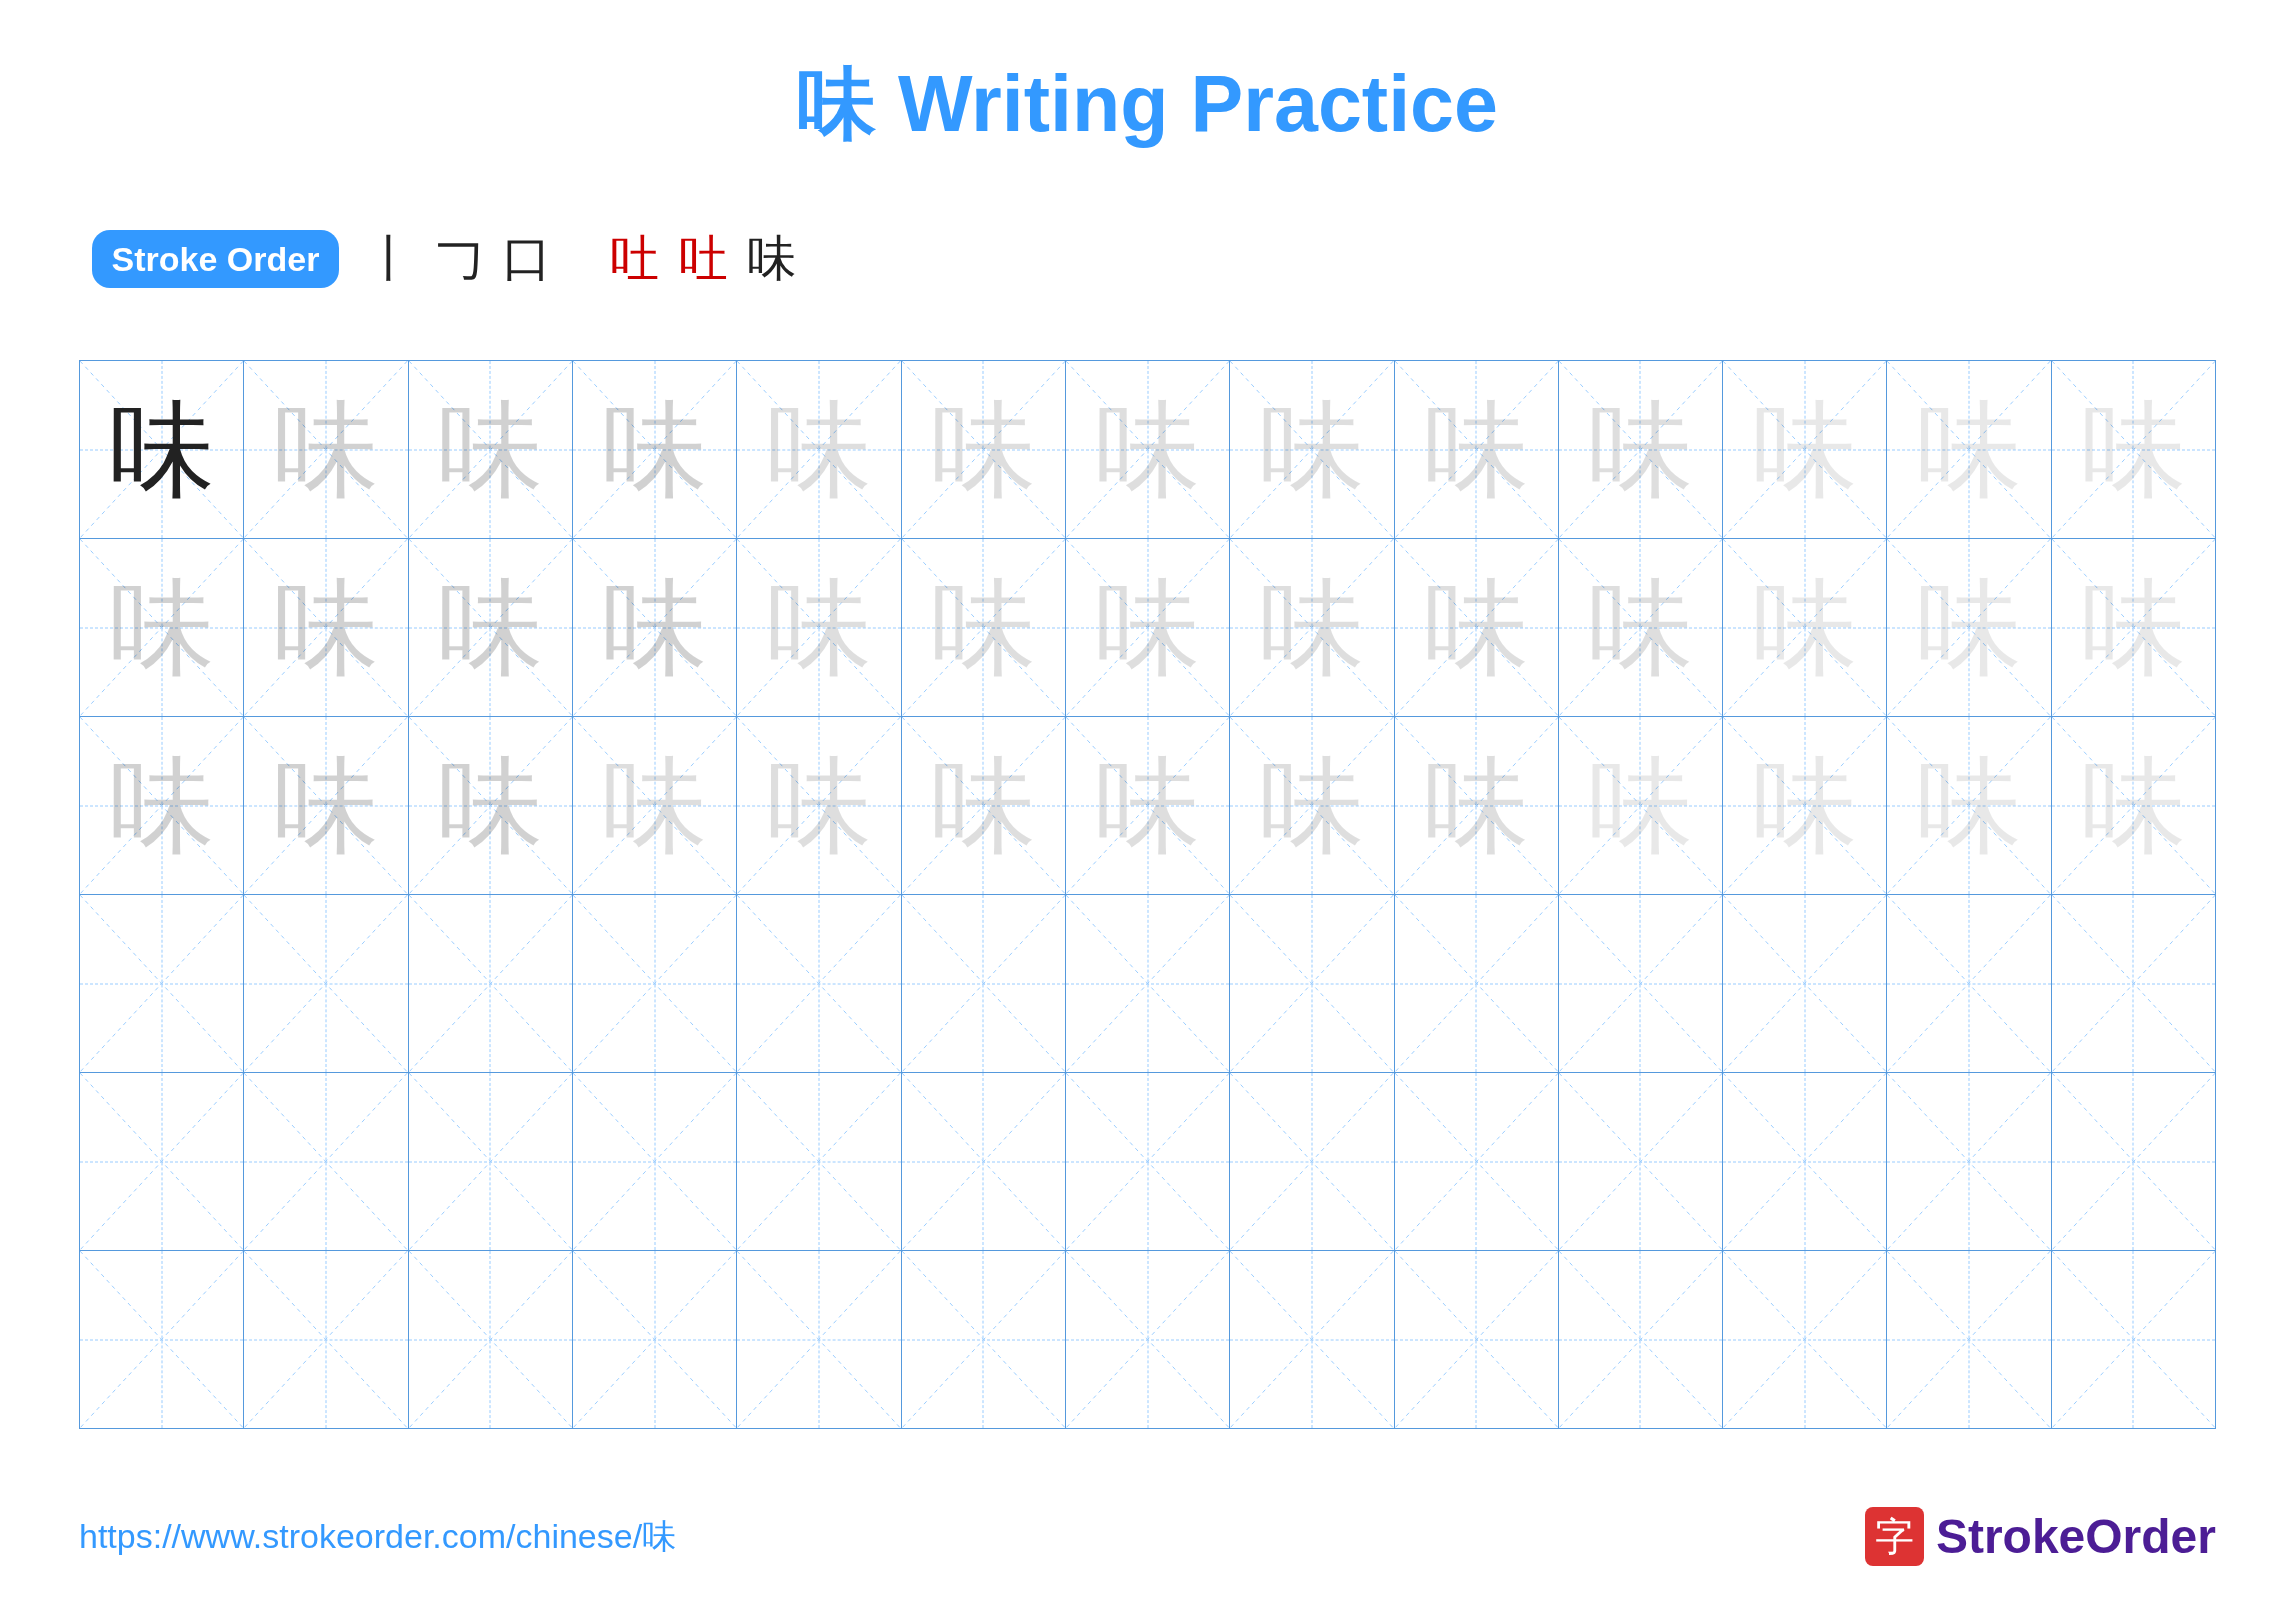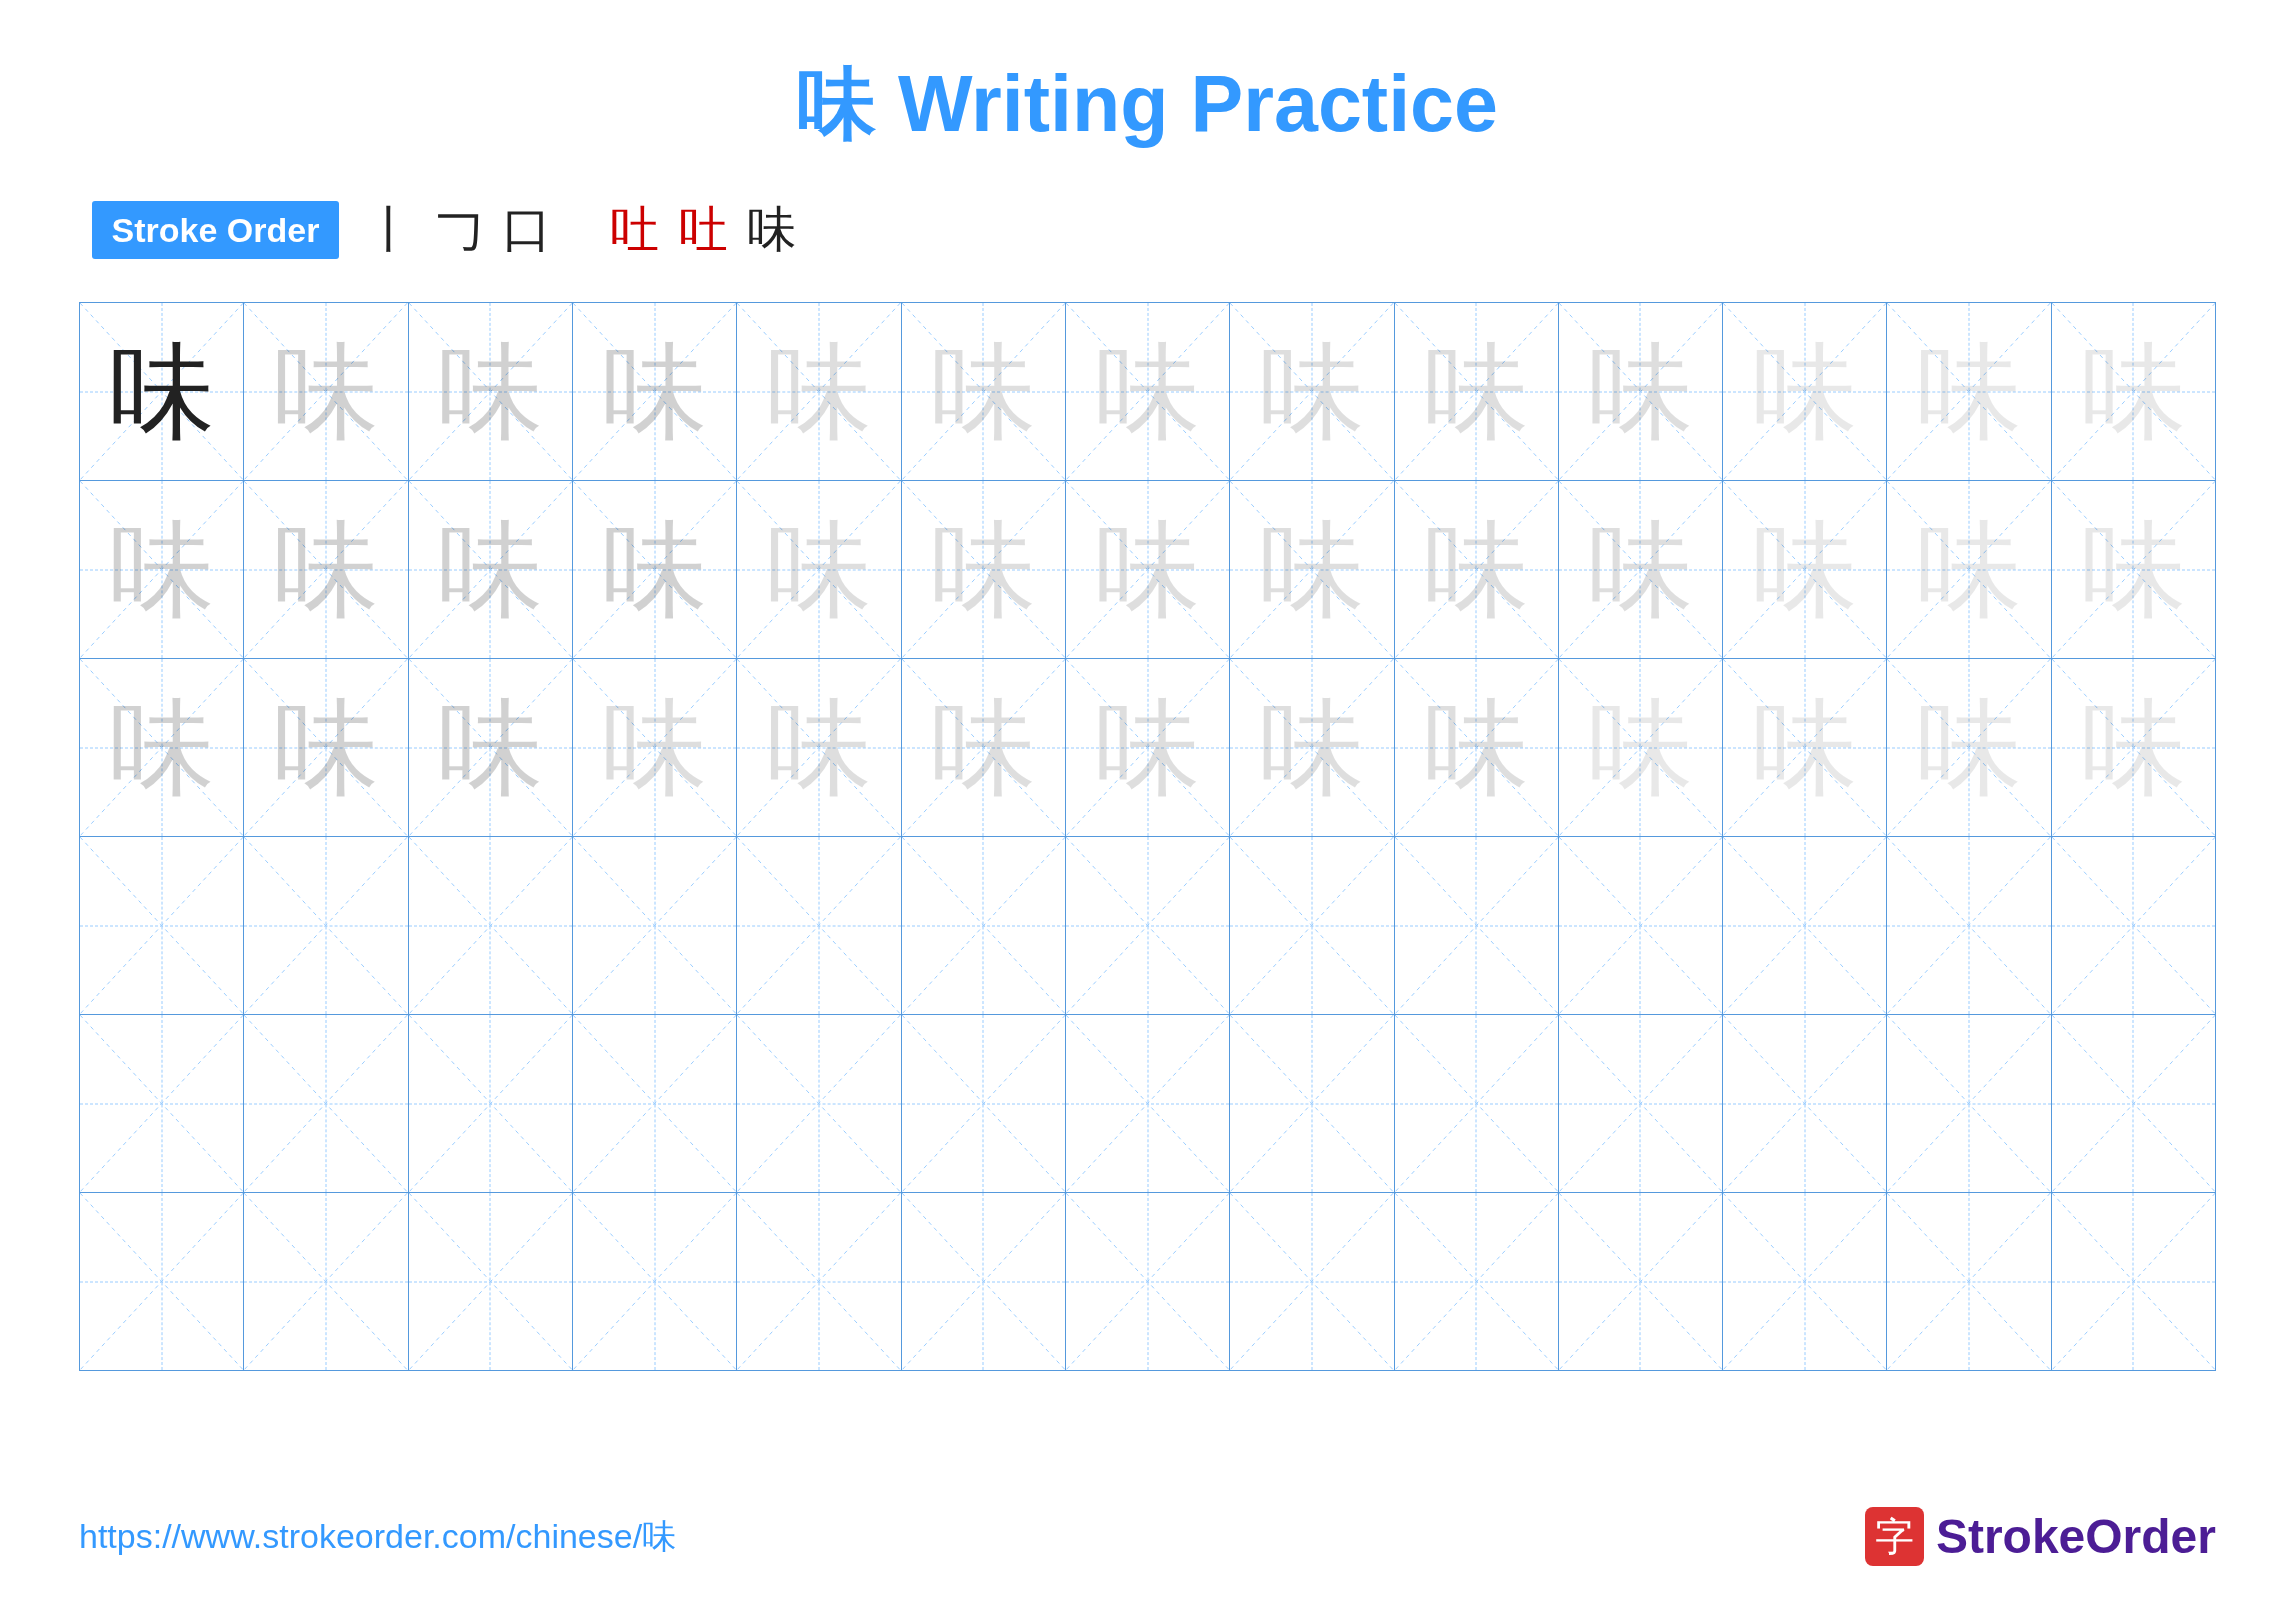--- a/index.html
+++ b/index.html
@@ -12,20 +12,21 @@
       overflow: hidden;
     }
 
     .page {
       width: 100%;
       height: 100%;
       padding: 52px 79px;
       display: flex;
       flex-direction: column;
       align-items: center;
+      gap: 29px;
     }
 
     .title {
       font-size: 79px;
       color: #3399ff;
       font-weight: bold;
       margin-bottom: 39px;
       text-align: center;
     }
 
@@ -37,21 +38,21 @@
       width: 100%;
       padding-left: 13px;
     }
 
     .stroke-order-badge {
       background: #3399ff;
       color: white;
       font-size: 34px;
       font-weight: bold;
       padding: 9.2px 19.6px;
-      border-radius: 3px;
+      border-radius: 18px;
       white-space: nowrap;
     }
 
     .stroke-sequence {
       display: flex;
       align-items: center;
       gap: 19.6px;
     }
 
     .stroke-char {

